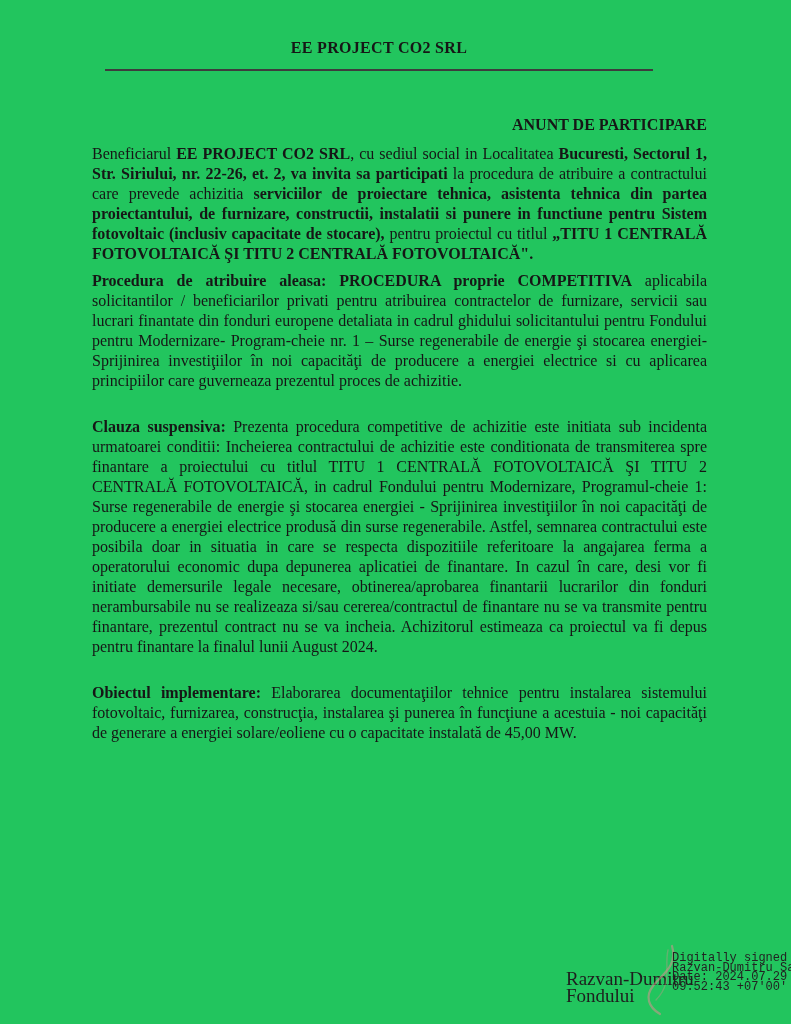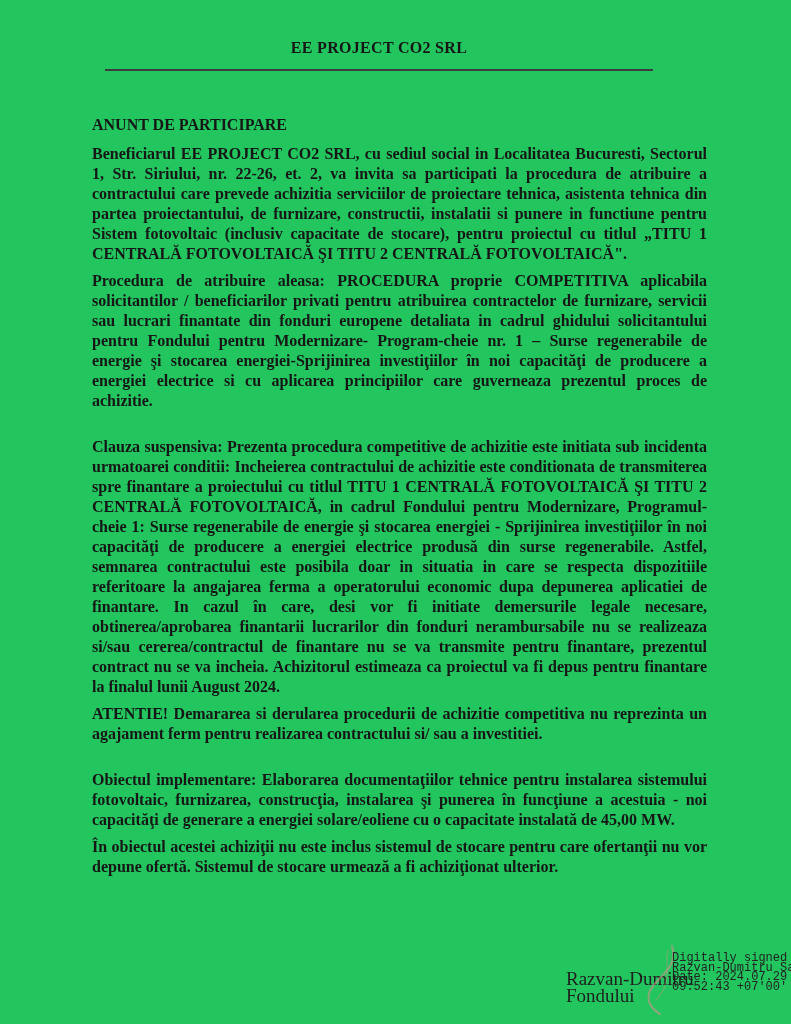--- a/index.html
+++ b/index.html
@@ -24,38 +24,38 @@
     border-bottom: 2px solid #3d3d3d;
   }
   .company {
     font-size: 16px;
     font-weight: bold;
     letter-spacing: 0.3px;
     line-height: 19px;
   }
   .doc-title {
     margin: 44px 84px 0 92px;
-    text-align: left;
+    text-align: right;
     font-size: 16px;
     font-weight: bold;
     line-height: 19px;
   }
   .content {
     margin: 10px 84px 0 92px;
   }
   p.para {
     margin: 0 0 7px 0;
     font-size: 16px;
     line-height: 20px;
     text-align: justify;
   }
   p.para.gap {
     margin-top: 26px;
   }
-  .run { font-weight: bold; }
+  .run { font-weight: normal; }
   .run.bold { font-weight: bold; }
   .sig {
     position: absolute;
     left: 566px;
     top: 946px;
     width: 222px;
     height: 76px;
   }
   .sig-name {
     position: absolute;
@@ -93,23 +93,21 @@
   <div class="header">
     <div class="company">EE PROJECT CO2 SRL</div>
   </div>
 
   <div class="doc-title">ANUNT DE PARTICIPARE</div>
 
   <div class="content" id="paragraphs">
       <p class="para"><span class="run">Beneficiarul </span><span class="run bold">EE PROJECT CO2 SRL</span><span class="run">, cu sediul social in Localitatea </span><span class="run bold">Bucuresti, Sectorul 1, Str. Siriului, nr. 22-26, et. 2,  va invita sa participati</span><span class="run"> la procedura de atribuire a contractului care prevede achizitia </span><span class="run bold">serviciilor de proiectare tehnica, asistenta tehnica din partea proiectantului, de furnizare, constructii, instalatii si punere in functiune pentru Sistem fotovoltaic (inclusiv capacitate de stocare),</span><span class="run"> pentru proiectul cu titlul </span><span class="run bold">„TITU 1 CENTRALĂ FOTOVOLTAICĂ ŞI TITU 2 CENTRALĂ FOTOVOLTAICĂ".</span></p>
       <p class="para"><span class="run bold">Procedura de atribuire aleasa: PROCEDURA proprie COMPETITIVA</span><span class="run"> aplicabila solicitantilor / beneficiarilor privati pentru atribuirea contractelor de furnizare, servicii sau lucrari finantate din fonduri europene detaliata in cadrul ghidului solicitantului pentru Fondului pentru Modernizare- Program-cheie nr. 1 – Surse regenerabile de energie şi stocarea energiei-Sprijinirea investiţiilor în noi capacităţi de producere a energiei electrice si cu aplicarea principiilor care guverneaza prezentul proces de achizitie.</span></p>
       <p class="para gap"><span class="run bold">Clauza suspensiva:</span><span class="run"> Prezenta procedura competitive de achizitie este initiata sub incidenta urmatoarei conditii: Incheierea contractului de achizitie este conditionata de transmiterea spre finantare a proiectului cu titlul TITU 1 CENTRALĂ FOTOVOLTAICĂ ŞI TITU 2 CENTRALĂ FOTOVOLTAICĂ, in cadrul Fondului pentru Modernizare, Programul-cheie 1: Surse regenerabile de energie şi stocarea energiei - Sprijinirea investiţiilor în noi capacităţi de producere a energiei electrice produsă din surse regenerabile. Astfel, semnarea contractului este posibila doar in situatia in care se respecta dispozitiile referitoare la angajarea ferma a operatorului economic dupa depunerea aplicatiei de finantare. In cazul în care, desi vor fi initiate demersurile legale necesare, obtinerea/aprobarea finantarii lucrarilor din fonduri nerambursabile nu se realizeaza si/sau cererea/contractul de finantare nu se va transmite pentru finantare, prezentul contract nu se va incheia. Achizitorul estimeaza ca proiectul va fi depus pentru finantare la finalul lunii August 2024.</span></p>
-      <p class="para"><span class="run bold">ATENTIE!</span><span class="run"> Demararea si derularea procedurii de achizitie competitiva nu reprezinta un agajament ferm pentru realizarea contractului si/ sau a investitiei.</span></p>
       <p class="para gap"><span class="run bold">Obiectul implementare:</span><span class="run"> Elaborarea documentaţiilor tehnice pentru instalarea sistemului fotovoltaic, furnizarea, construcţia, instalarea şi punerea în funcţiune a acestuia - noi capacităţi de generare a energiei solare/eoliene cu o capacitate instalată de 45,00 MW.</span></p>
-      <p class="para"><span class="run">În obiectul acestei achiziţii nu este inclus sistemul de stocare pentru care ofertanţii nu vor depune ofertă. Sistemul de stocare urmează a fi achiziţionat ulterior.</span></p>
     </div>
 
   <div class="sig">
     <div class="sig-name">
       <div>Razvan-Dumitru</div>
       <div>Fondului</div>
     </div>
     <svg class="sig-flourish" viewBox="0 0 42 72">
       <path d="M32 2 C38 22 22 30 13 42 C5 52 8 63 20 70" fill="none" stroke-width="2.2" stroke-linecap="round" opacity="0.55" stroke="#d98f8f"></path>
       <path d="M28 6 C24 24 33 38 16 56" fill="none" stroke-width="1.4" stroke-linecap="round" opacity="0.35" stroke="#d98f8f"></path>

